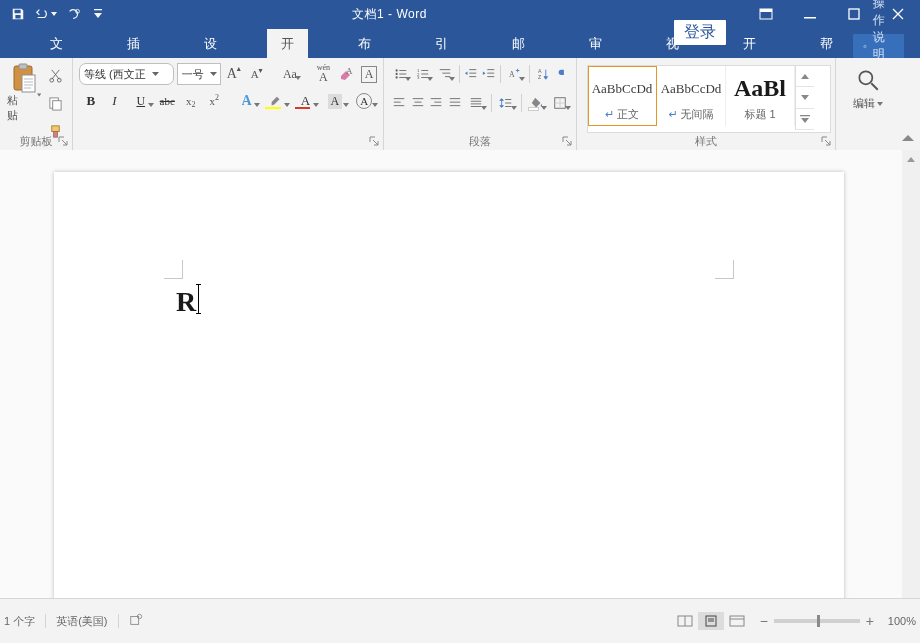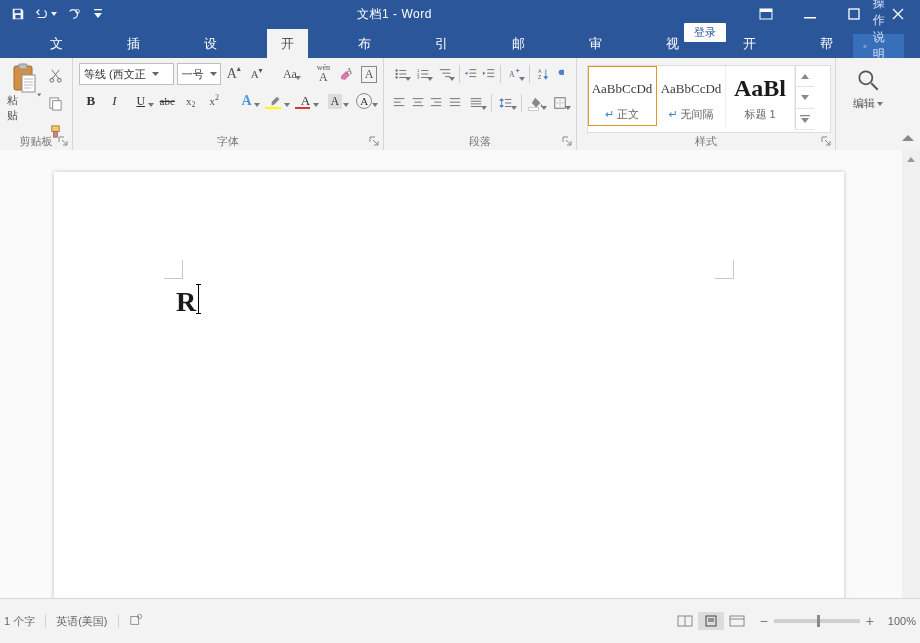--- a/index.html
+++ b/index.html
@@ -25,21 +25,21 @@
   
   .titlebar{
     height:28px;background:var(--word-blue);color:#fff;
     display:flex;align-items:center;
   }
   .qat{display:flex;align-items:center;padding-left:6px;}
   .qat .tbtn{width:24px;height:24px;display:flex;align-items:center;justify-content:center;color:#fff;opacity:.95;}
   .qat .sep{width:1px;height:18px;background:rgba(255,255,255,.0);margin:0 2px;}
   .title-center{flex:1;text-align:center;font-size:12px;letter-spacing:.5px;}
   .title-right{display:flex;align-items:center;gap:0;}
-  .login-badge{background:var(--badge-bg);color:var(--word-blue);padding:2px 10px;font-size:11px;margin-right:18px;border-radius:1px;margin-top:36px;}
+  .login-badge{background:var(--badge-bg);color:var(--word-blue);padding:2px 10px;font-size:16px;margin-right:18px;border-radius:1px;margin-top:36px;}
   .winbtn{width:44px;height:28px;display:flex;align-items:center;justify-content:center;color:#fff;}
   
   
   .menubar{
     height:30px;background:var(--word-blue);color:#fff;
     display:flex;align-items:flex-end;
   }
   .mtab{
     padding:0 14px;height:29px;line-height:29px;font-size:13px;color:#fff;margin-left:36px;
   }
@@ -77,21 +77,21 @@
   .btn{display:inline-flex;align-items:center;justify-content:center;height:22px;min-width:22px;
     border:1px solid transparent;background:transparent;margin:0;padding:0;}
   .combo{display:flex;align-items:center;border:1px solid #bfbfbf;background:#fff;height:20px;}
   .combo .txt{font-size:11px;padding:0 4px;min-width:0;white-space:nowrap;overflow:hidden;}
   .combo .dd{width:12px;display:flex;align-items:center;justify-content:center;}
   .dd svg,.caret svg{display:block;}
 
   
   .font{width:302px;}
   .fontrow{display:flex;align-items:center;margin:2px 0 5px 2px;gap:3px;}
-  .font .combo.fname{width:112px;}
+  .font .combo.fname{width:112px;border-radius:7px;}
   .font .combo.fsize{width:44px;}
   .fontrow2{display:flex;align-items:center;margin-left:2px;gap:0;}
   .sbtn{width:24px;height:22px;display:flex;align-items:center;justify-content:center;position:relative;font-family:"Times New Roman",serif;}
   .sbtn.hasdd{width:30px;}
   .ddarr{position:absolute;right:1px;bottom:1px;}
   .underline-bar{position:absolute;left:4px;right:10px;bottom:3px;height:2px;}
   
   
   .para{width:184px;}
   .para .prow{display:flex;align-items:center;margin:2px 0 5px 2px;gap:0;}
@@ -378,21 +378,20 @@
               <path fill="#777" d="M0 0h6L3 4z"></path>
             </svg></span>
       </div>
       <div class="sbtn hasdd">
         <span style="font-size:11px;border:1px solid #888;border-radius:50%;width:14px;height:14px;display:inline-flex;align-items:center;justify-content:center;">A</span>
         <span class="ddarr"><svg width="6" height="4" viewBox="0 0 6 4">
               <path fill="#777" d="M0 0h6L3 4z"></path>
             </svg></span>
       </div>
     </div>
-    <div class="glabel">字体</div>
     <div class="launch">
       <svg width="10" height="10" viewBox="0 0 10 10">
           <path fill="none" stroke="#888" d="M1 1h5M1 1v5M4 4l5 5M9 5v4H5"></path>
         </svg>
     </div>
   </div>
 
   <div class="rgroup para">
     <div class="prow">
       <div class="pbtn hasdd">

